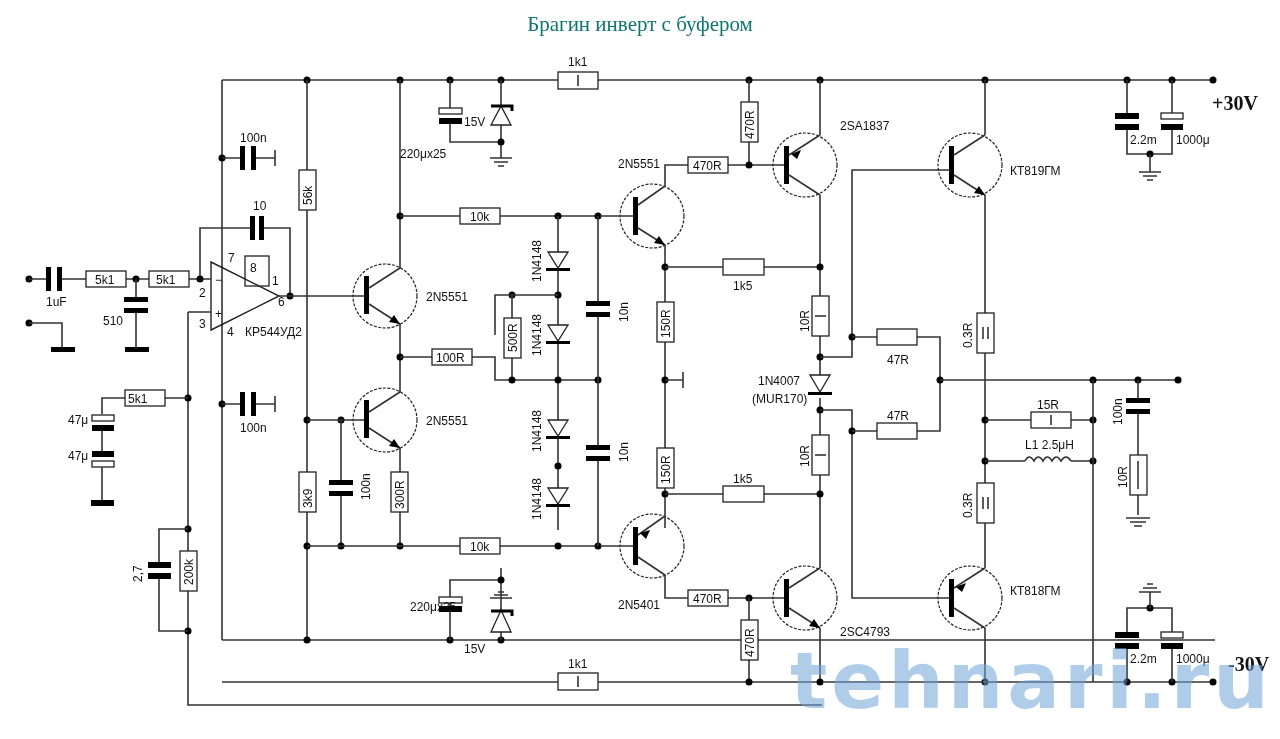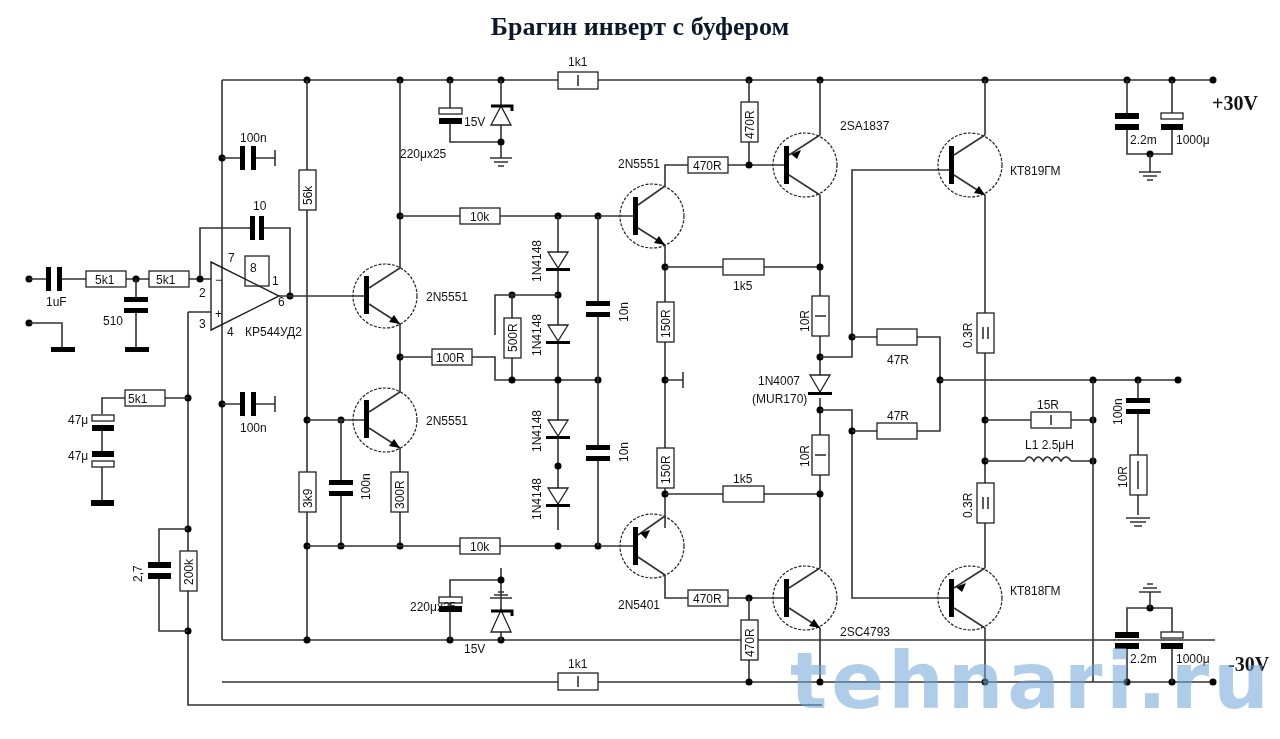--- a/index.html
+++ b/index.html
@@ -1,17 +1,17 @@
 <!DOCTYPE html>
 <html><head>
 <meta charset="utf-8">
 <style>
   html,body{margin:0;padding:0;background:#ffffff;}
   body{width:1280px;height:739px;overflow:hidden;position:relative;font-family:"Liberation Sans",sans-serif;}
-  #title{position:absolute;left:0;top:12px;width:1280px;text-align:center;font-family:"Liberation Serif",serif;font-weight:bold;font-size:26px;color:#0f172a;}
+  #title{position:absolute;left:0;top:12px;width:1280px;text-align:center;font-family:"Liberation Serif",serif;font-weight:normal;font-size:21px;color:#0f766e;}
   svg{position:absolute;left:0;top:0;}
   .w{stroke:#333;stroke-width:1.6;fill:none;}
   .r{stroke:#222;stroke-width:1.3;fill:#fff;}
   .pl{fill:#000;stroke:none;}
   .dot{fill:#000;}
   .lbl{font-family:"Liberation Sans",sans-serif;font-size:12px;fill:#111;}
   .rail{font-family:"Liberation Serif",serif;font-weight:bold;font-size:20px;fill:#111;}
   .tr{stroke:#222;stroke-width:1.2;fill:none;stroke-dasharray:3 1.5;}
   .wm{font-family:"DejaVu Sans",sans-serif;font-weight:bold;font-size:78px;fill:#6fa5d6;opacity:0.55;letter-spacing:4px;}
 </style>

